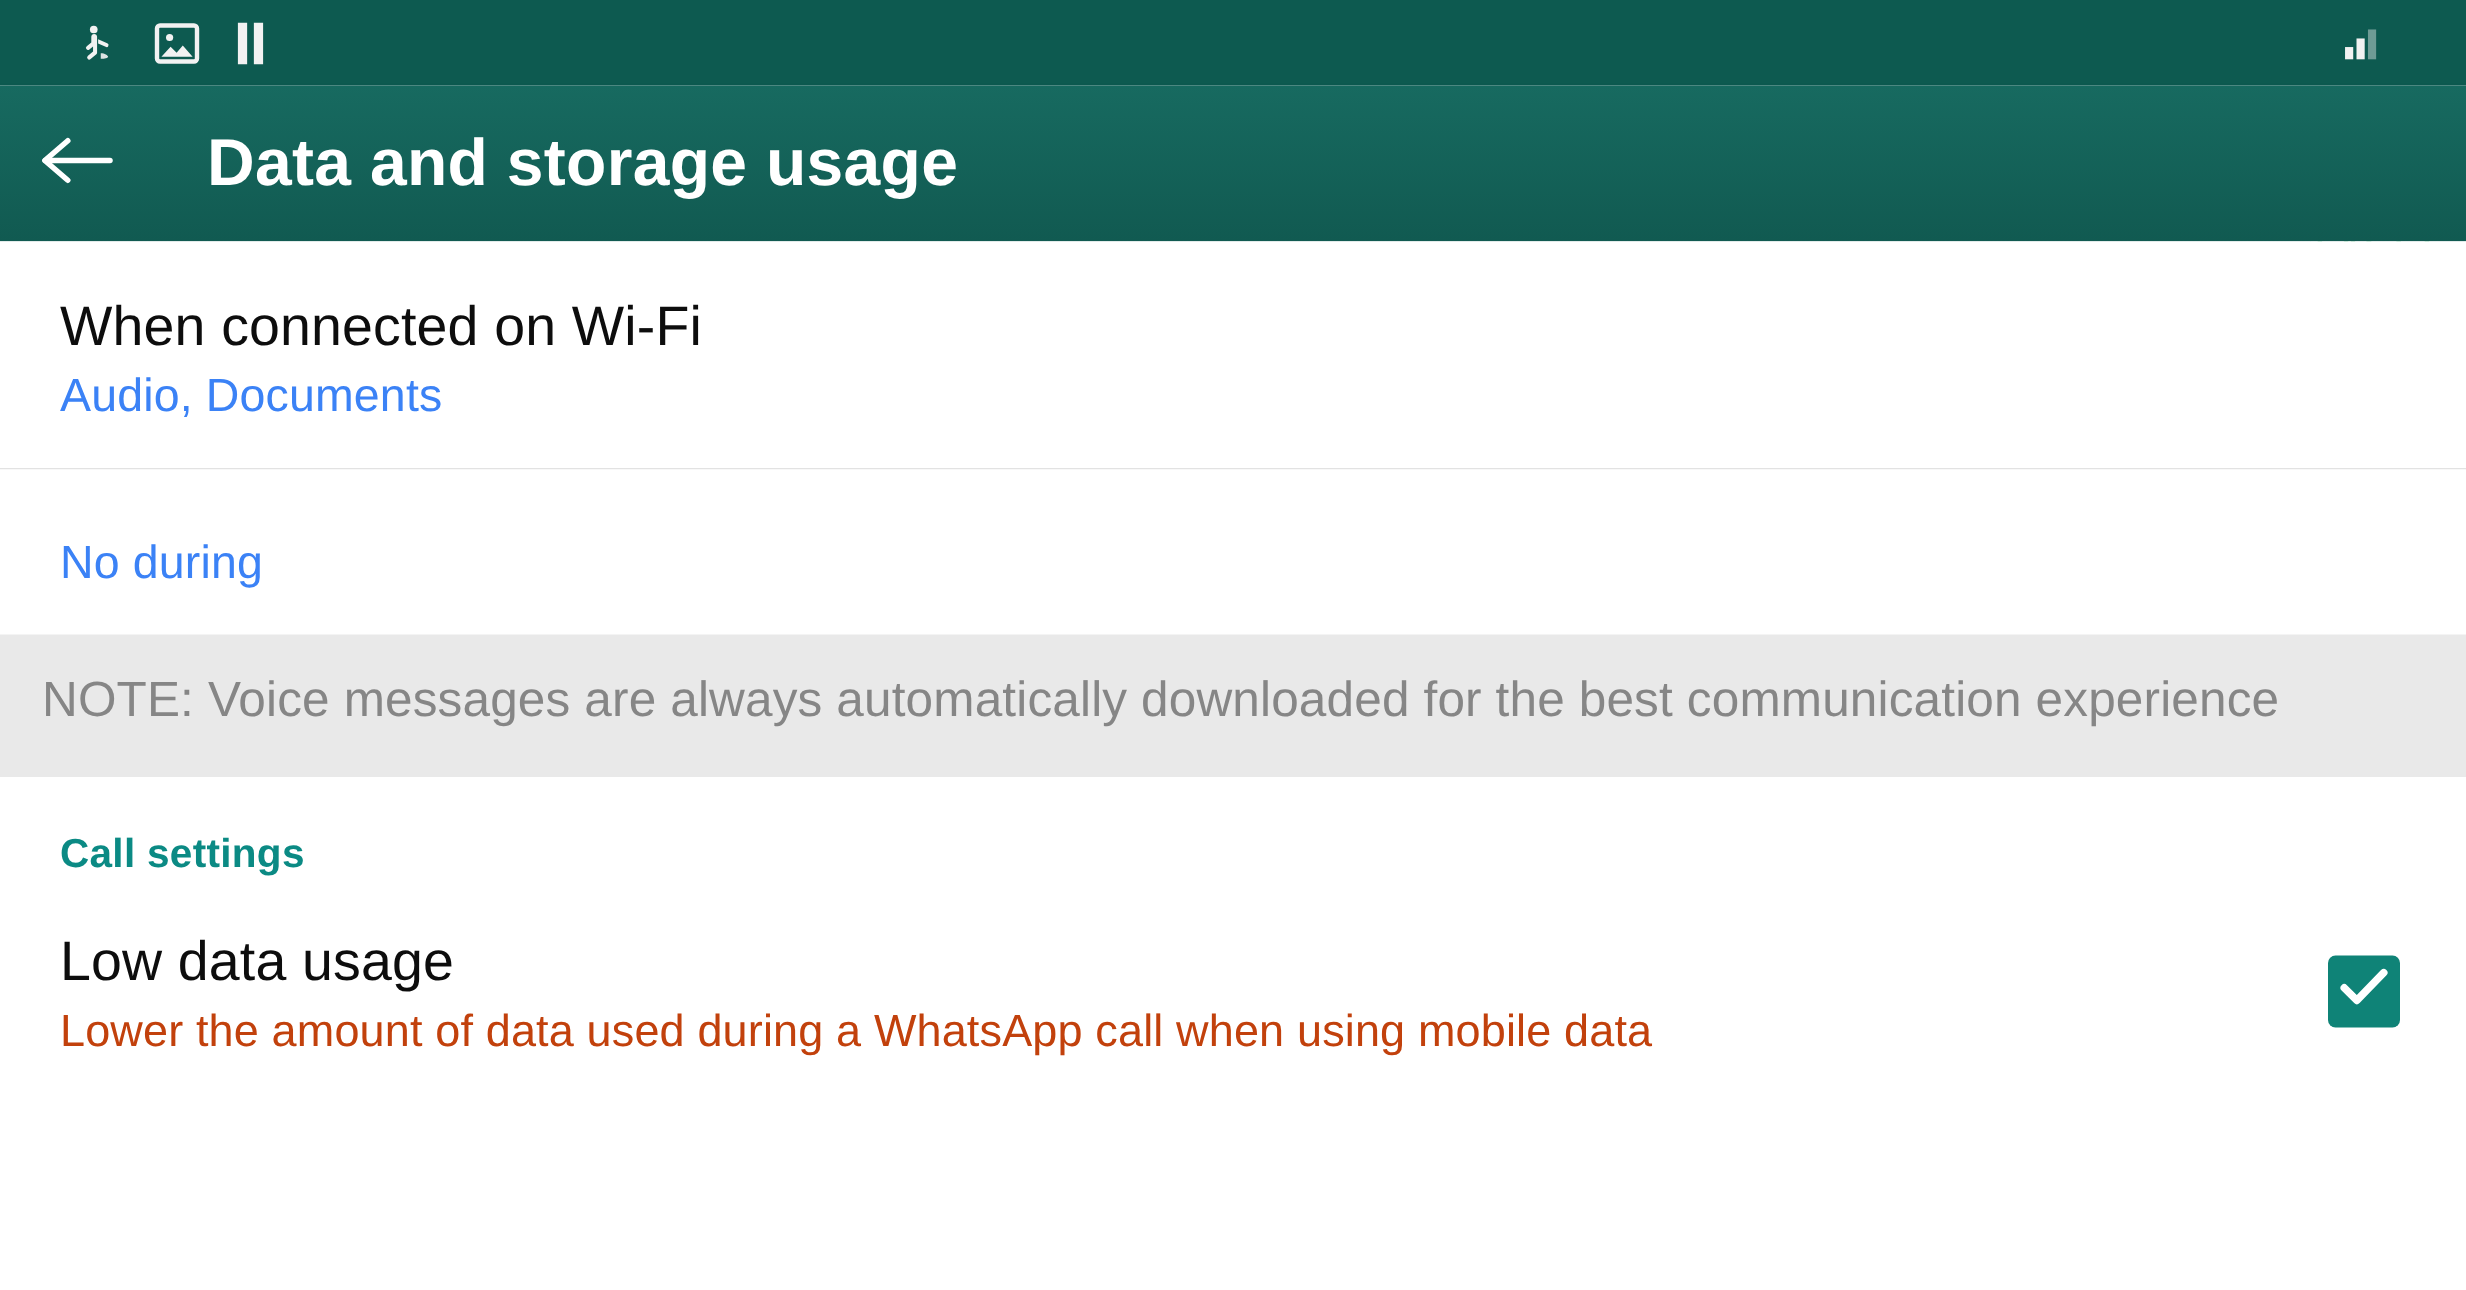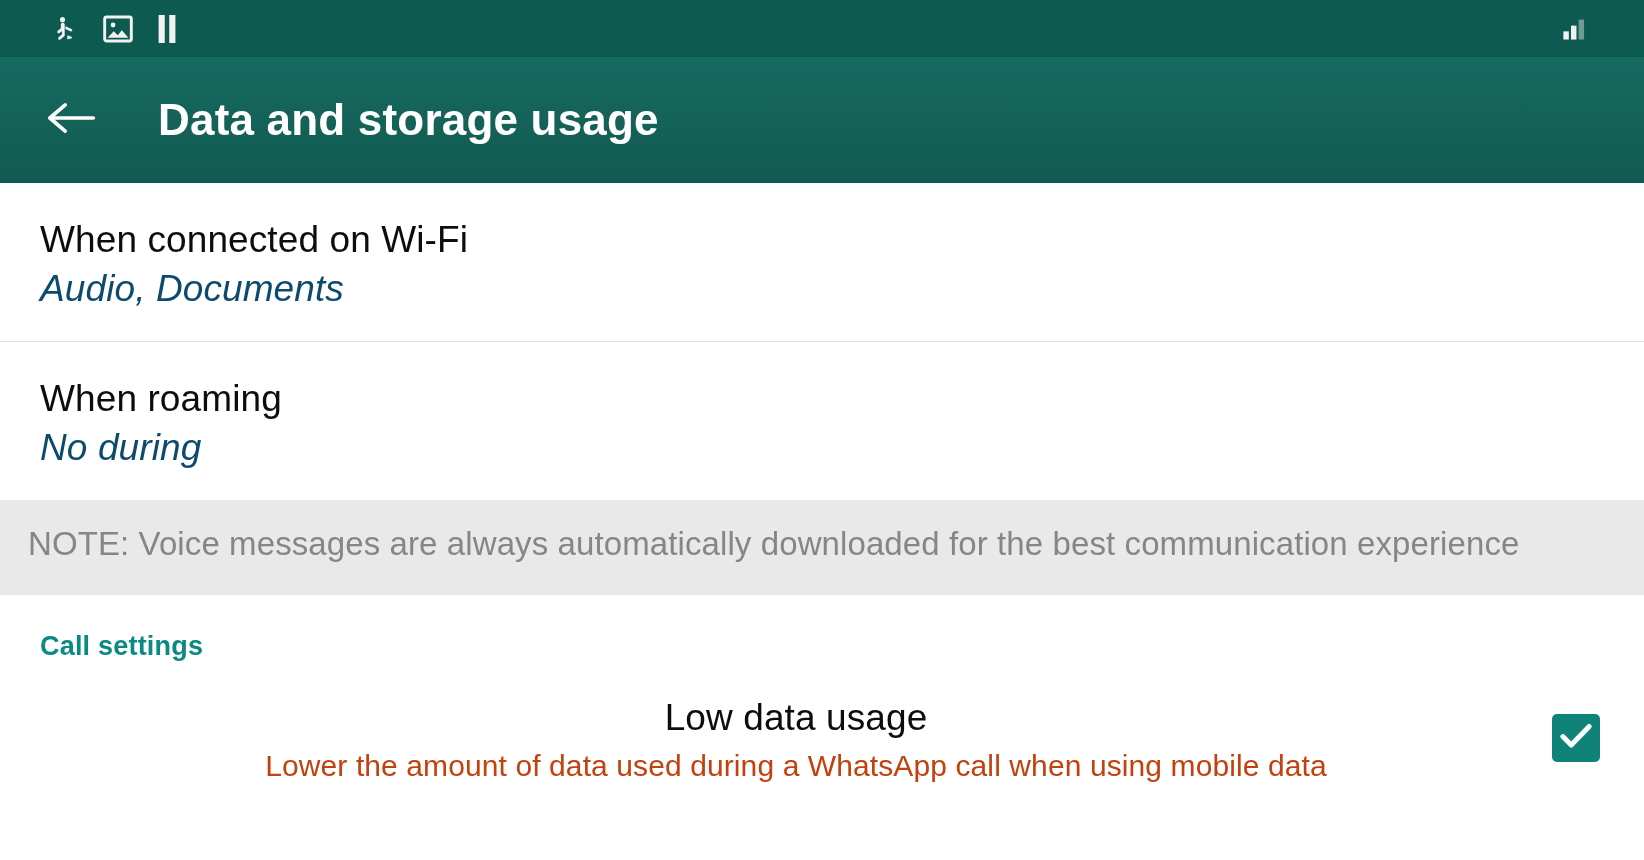--- a/index.html
+++ b/index.html
@@ -58,26 +58,26 @@
     color: #22c55e;
     font-size: 33px;
     letter-spacing: 0.5px;
     line-height: 1;
     margin-left: 4px;
   }
 
   
   .app-bar {
     position: relative;
-    height: 126px;
+    height: 104px;
     background: #15625a;
     background: linear-gradient(180deg, #176a60 0%, #115a51 100%);
     display: flex;
     align-items: center;
-    padding-left: 44px;
+    padding-left: 24px;
     box-shadow: 0 2px 4px rgba(0,0,0,0.18);
   }
   .back-btn {
     width: 54px;
     height: 54px;
     display: flex;
     align-items: center;
     justify-content: center;
     cursor: pointer;
   }
@@ -102,26 +102,25 @@
     background: #ffffff;
     cursor: pointer;
   }
   .list-item .primary {
     font-size: 37px;
     color: #0d0d0d;
     line-height: 1.12;
     letter-spacing: 0.1px;
   }
   .list-item .secondary {
-    font-size: 37px;
-    color: #0c4a6e;
+    font-size: 31px;
+    color: #3b82f6;
     margin-top: 8px;
     line-height: 1.15;
     letter-spacing: 0.1px;
-    font-style: italic;
   }
   .divider {
     height: 1px;
     background: #e2e2e2;
     margin: 0;
   }
 
   .note-banner {
     background: #e9e9e9;
     padding: 20px 28px 28px 28px;
@@ -147,21 +146,20 @@
     font-weight: bold;
     letter-spacing: 0.2px;
   }
 
   .toggle-row {
     display: flex;
     align-items: flex-start;
     padding: 28px 44px 30px 40px;
     background: #ffffff;
     cursor: pointer;
-    text-align: center;
   }
   .toggle-row .row-text {
     flex: 1 1 auto;
     min-width: 0;
   }
   .toggle-row .primary {
     font-size: 37px;
     color: #0d0d0d;
     line-height: 1.1;
     letter-spacing: 0.1px;
@@ -283,21 +281,20 @@
   <div class="content">
 
     <div class="list-item">
       <div class="primary">When connected on Wi-Fi</div>
       <div class="secondary">Audio, Documents</div>
     </div>
 
     <div class="divider"></div>
 
     <div class="list-item">
-      <div class="primary">When roaming</div>
       <div class="secondary">No during</div>
     </div>
 
     <div class="note-banner">
       <div class="note-text">NOTE: Voice messages are always automatically downloaded for the best communication experience</div>
     </div>
 
     <div class="section-header">
       <div class="section-title">Call settings</div>
     </div>

